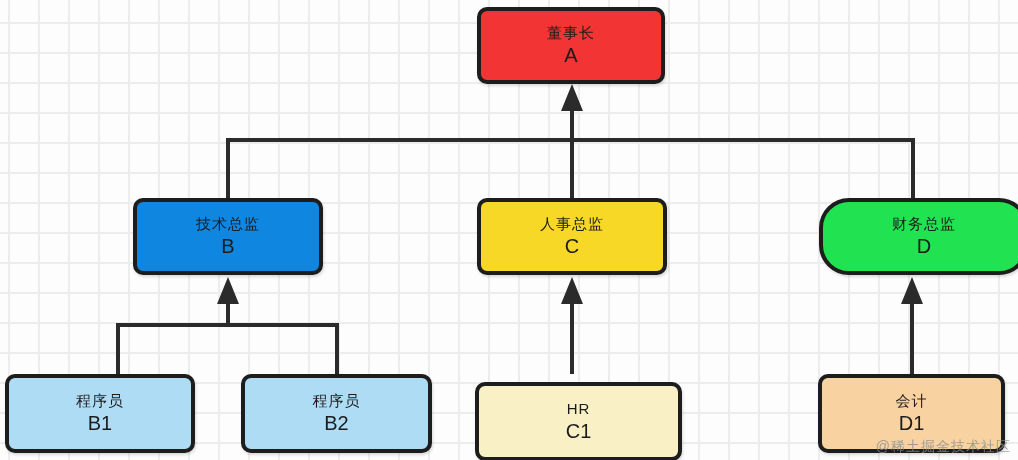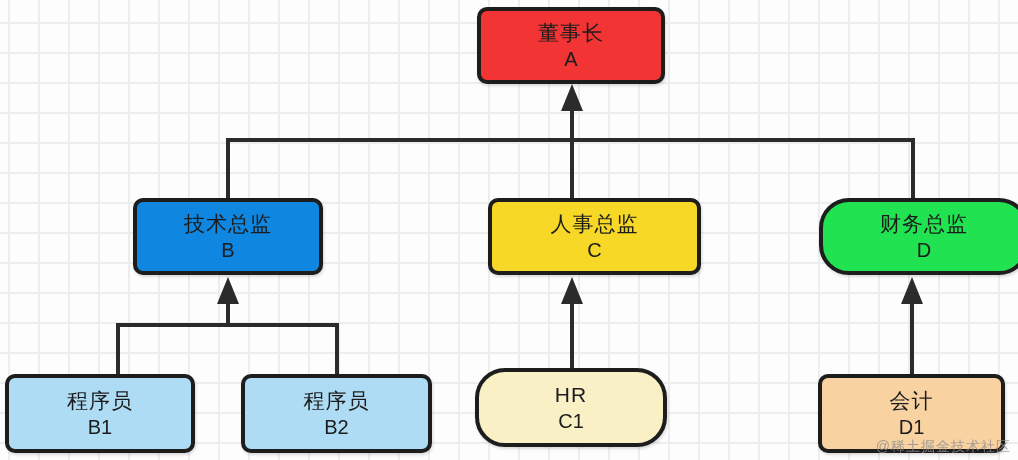--- a/index.html
+++ b/index.html
@@ -45,37 +45,37 @@
     border: 4px solid #1d1d1d;
     border-radius: 10px;
     display: flex;
     flex-direction: column;
     align-items: center;
     justify-content: center;
     box-shadow: 1px 2px 3px rgba(0,0,0,0.14);
     color: #1c1c1c;
   }
   .node-title {
-    font-size: 21px;
+    font-size: 15px;
     line-height: 1.35;
     letter-spacing: 1px;
     white-space: nowrap;
   }
   .node-code {
     font-size: 20px;
     line-height: 1.25;
   }
   
   .pos-a  { left: 477px; top: 7px;   width: 188px; height: 77px; }
   .pos-b  { left: 133px; top: 198px; width: 190px; height: 77px; text-align: center; }
-  .pos-c  { left: 488px; top: 198px; width: 213px; height: 77px; }
+  .pos-c  { left: 477px; top: 198px; width: 190px; height: 77px; }
   .pos-d  { left: 819px; top: 198px; width: 210px; height: 77px; border-radius: 30px; }
   .pos-b1 { left: 5px;   top: 374px; width: 190px; height: 79px; }
   .pos-b2 { left: 241px; top: 374px; width: 191px; height: 79px; }
-  .pos-c1 { left: 475px; top: 368px; width: 192px; height: 79px; border-radius: 30px; }
+  .pos-c1 { left: 475px; top: 382px; width: 207px; height: 79px; }
   .pos-d1 { left: 818px; top: 374px; width: 187px; height: 79px; }
   .watermark {
     position: absolute;
     right: 7px;
     bottom: 4px;
     z-index: 3;
     font-size: 14px;
     color: rgba(140, 140, 140, 0.78);
     letter-spacing: 1px;
     white-space: nowrap;

